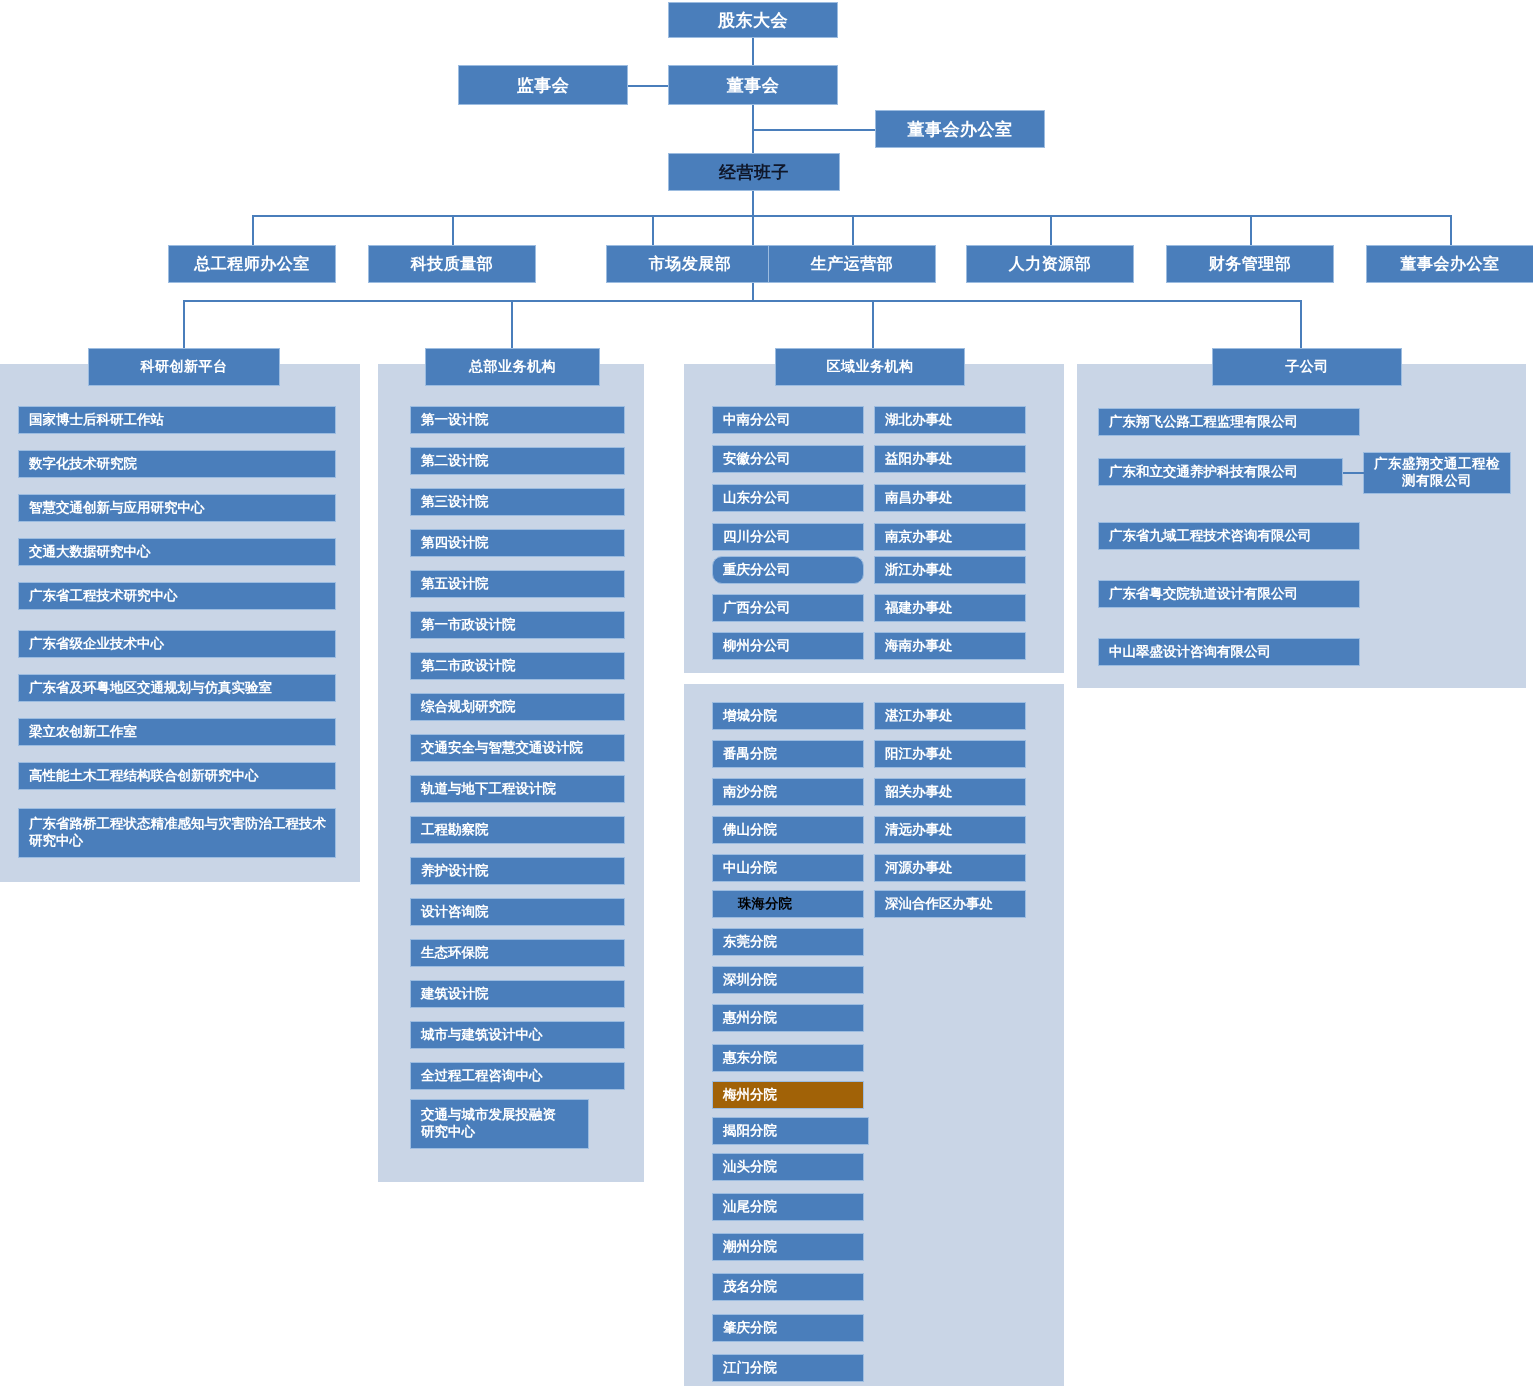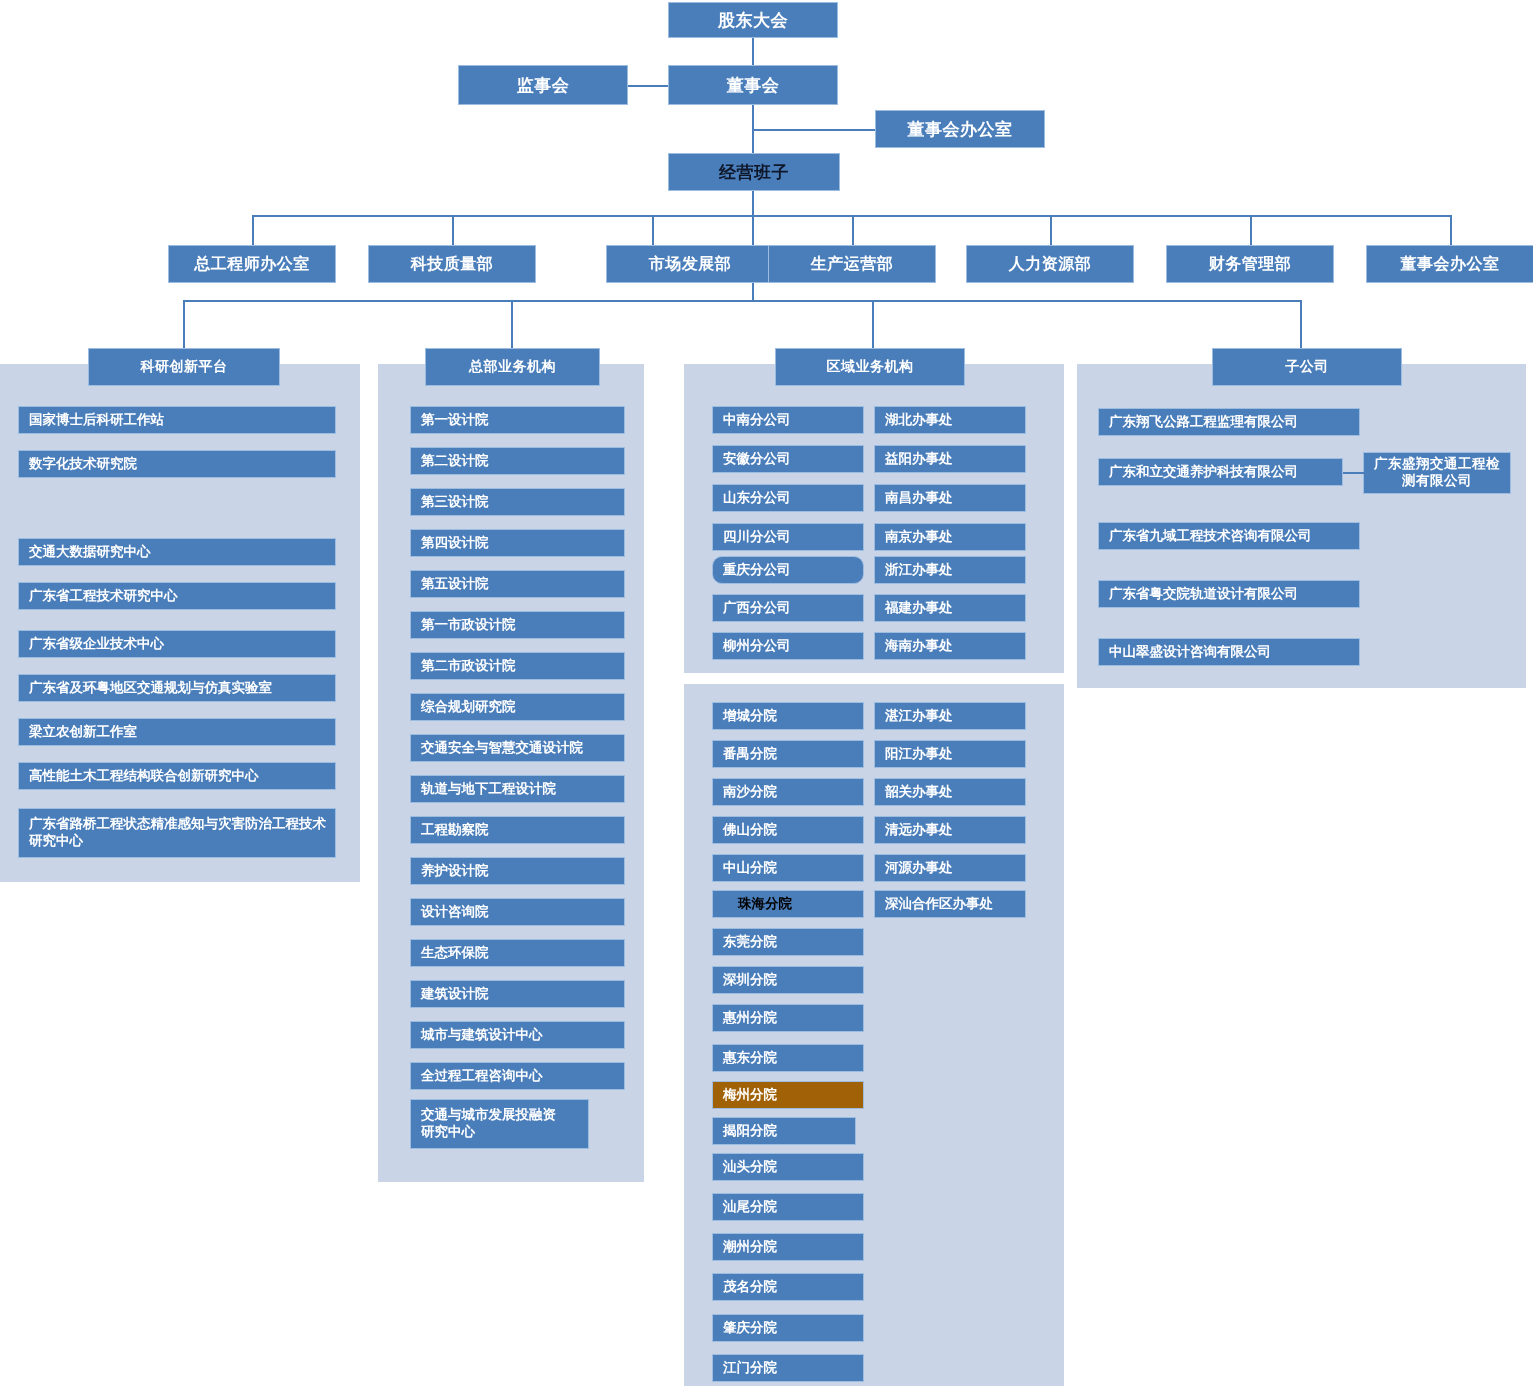--- a/index.html
+++ b/index.html
@@ -107,20 +107,21 @@
 
   <div class="panel" style="left: 1077px; top: 364px; width: 449px; height: 324px; background: rgb(201, 213, 230);"></div>
 
   <div class="node grouphead" style="left: 88px; top: 348px; width: 192px; height: 38px; background: rgb(74, 126, 187); border-color: rgb(156, 188, 224); color: rgb(255, 255, 255);">科研创新平台</div>
   <div class="node grouphead" style="left: 425px; top: 348px; width: 175px; height: 38px; background: rgb(74, 126, 187); border-color: rgb(156, 188, 224); color: rgb(255, 255, 255);">总部业务机构</div>
   <div class="node grouphead" style="left: 775px; top: 348px; width: 190px; height: 38px; background: rgb(74, 126, 187); border-color: rgb(156, 188, 224); color: rgb(255, 255, 255);">区域业务机构</div>
   <div class="node grouphead" style="left: 1212px; top: 348px; width: 190px; height: 38px; background: rgb(74, 126, 187); border-color: rgb(156, 188, 224); color: rgb(255, 255, 255);">子公司</div>
 
   <div class="node leaf" style="left: 18px; top: 406px; width: 318px; height: 28px; background: rgb(74, 126, 187); border-color: rgb(156, 188, 224); color: rgb(255, 255, 255);">国家博士后科研工作站</div>
   <div class="node leaf" style="left: 18px; top: 450px; width: 318px; height: 28px; background: rgb(74, 126, 187); border-color: rgb(156, 188, 224); color: rgb(255, 255, 255);">数字化技术研究院</div>
+  <div class="node leaf" style="left: 18px; top: 494px; width: 318px; height: 28px; background: rgb(74, 126, 187); border-color: rgb(156, 188, 224); color: rgb(255, 255, 255);">智慧交通创新与应用研究中心</div>
   <div class="node leaf" style="left: 18px; top: 538px; width: 318px; height: 28px; background: rgb(74, 126, 187); border-color: rgb(156, 188, 224); color: rgb(255, 255, 255);">交通大数据研究中心</div>
   <div class="node leaf" style="left: 18px; top: 582px; width: 318px; height: 28px; background: rgb(74, 126, 187); border-color: rgb(156, 188, 224); color: rgb(255, 255, 255);">广东省工程技术研究中心</div>
   <div class="node leaf" style="left: 18px; top: 630px; width: 318px; height: 28px; background: rgb(74, 126, 187); border-color: rgb(156, 188, 224); color: rgb(255, 255, 255);">广东省级企业技术中心</div>
   <div class="node leaf" style="left: 18px; top: 674px; width: 318px; height: 28px; background: rgb(74, 126, 187); border-color: rgb(156, 188, 224); color: rgb(255, 255, 255);">广东省及环粤地区交通规划与仿真实验室</div>
   <div class="node leaf" style="left: 18px; top: 718px; width: 318px; height: 28px; background: rgb(74, 126, 187); border-color: rgb(156, 188, 224); color: rgb(255, 255, 255);">梁立农创新工作室</div>
   <div class="node leaf" style="left: 18px; top: 762px; width: 318px; height: 28px; background: rgb(74, 126, 187); border-color: rgb(156, 188, 224); color: rgb(255, 255, 255);">高性能土木工程结构联合创新研究中心</div>
   <div class="node leaf two-line" style="left: 18px; top: 808px; width: 318px; height: 50px; padding-right: 8px; background: rgb(74, 126, 187); border-color: rgb(156, 188, 224); color: rgb(255, 255, 255);">广东省路桥工程状态精准感知与灾害防治工程技术研究中心</div>
 
   <div class="node leaf" style="left: 410px; top: 406px; width: 215px; height: 28px; background: rgb(74, 126, 187); border-color: rgb(156, 188, 224); color: rgb(255, 255, 255);">第一设计院</div>
   <div class="node leaf" style="left: 410px; top: 447px; width: 215px; height: 28px; background: rgb(74, 126, 187); border-color: rgb(156, 188, 224); color: rgb(255, 255, 255);">第二设计院</div>
@@ -161,21 +162,21 @@
   <div class="node leaf" style="left: 712px; top: 740px; width: 152px; height: 28px; background: rgb(74, 126, 187); border-color: rgb(156, 188, 224); color: rgb(255, 255, 255);">番禺分院</div>
   <div class="node leaf" style="left: 712px; top: 778px; width: 152px; height: 28px; background: rgb(74, 126, 187); border-color: rgb(156, 188, 224); color: rgb(255, 255, 255);">南沙分院</div>
   <div class="node leaf" style="left: 712px; top: 816px; width: 152px; height: 28px; background: rgb(74, 126, 187); border-color: rgb(156, 188, 224); color: rgb(255, 255, 255);">佛山分院</div>
   <div class="node leaf" style="left: 712px; top: 854px; width: 152px; height: 28px; background: rgb(74, 126, 187); border-color: rgb(156, 188, 224); color: rgb(255, 255, 255);">中山分院</div>
   <div class="node leaf" style="left: 712px; top: 890px; width: 152px; height: 28px; background: rgb(74, 126, 187); border-color: rgb(156, 188, 224); color: #000000; padding-left: 25px;">珠海分院</div>
   <div class="node leaf" style="left: 712px; top: 928px; width: 152px; height: 28px; background: rgb(74, 126, 187); border-color: rgb(156, 188, 224); color: rgb(255, 255, 255);">东莞分院</div>
   <div class="node leaf" style="left: 712px; top: 966px; width: 152px; height: 28px; background: rgb(74, 126, 187); border-color: rgb(156, 188, 224); color: rgb(255, 255, 255);">深圳分院</div>
   <div class="node leaf" style="left: 712px; top: 1004px; width: 152px; height: 28px; background: rgb(74, 126, 187); border-color: rgb(156, 188, 224); color: rgb(255, 255, 255);">惠州分院</div>
   <div class="node leaf" style="left: 712px; top: 1044px; width: 152px; height: 28px; background: rgb(74, 126, 187); border-color: rgb(156, 188, 224); color: rgb(255, 255, 255);">惠东分院</div>
   <div class="node leaf" style="left: 712px; top: 1081px; width: 152px; height: 28px; background: #a16207; border-color: rgb(156, 188, 224); color: rgb(255, 255, 255);">梅州分院</div>
-  <div class="node leaf" style="left: 712px; top: 1117px; width: 144px; height: 28px; background: rgb(74, 126, 187); border-color: rgb(156, 188, 224); color: rgb(255, 255, 255);">揭阳分院</div>
+  <div class="node leaf" style="left: 712px; top: 1117px; width: 157px; height: 28px; background: rgb(74, 126, 187); border-color: rgb(156, 188, 224); color: rgb(255, 255, 255);">揭阳分院</div>
   <div class="node leaf" style="left: 712px; top: 1153px; width: 152px; height: 28px; background: rgb(74, 126, 187); border-color: rgb(156, 188, 224); color: rgb(255, 255, 255);">汕头分院</div>
   <div class="node leaf" style="left: 712px; top: 1193px; width: 152px; height: 28px; background: rgb(74, 126, 187); border-color: rgb(156, 188, 224); color: rgb(255, 255, 255);">汕尾分院</div>
   <div class="node leaf" style="left: 712px; top: 1233px; width: 152px; height: 28px; background: rgb(74, 126, 187); border-color: rgb(156, 188, 224); color: rgb(255, 255, 255);">潮州分院</div>
   <div class="node leaf" style="left: 712px; top: 1273px; width: 152px; height: 28px; background: rgb(74, 126, 187); border-color: rgb(156, 188, 224); color: rgb(255, 255, 255);">茂名分院</div>
   <div class="node leaf" style="left: 712px; top: 1314px; width: 152px; height: 28px; background: rgb(74, 126, 187); border-color: rgb(156, 188, 224); color: rgb(255, 255, 255);">肇庆分院</div>
   <div class="node leaf" style="left: 712px; top: 1354px; width: 152px; height: 28px; background: rgb(74, 126, 187); border-color: rgb(156, 188, 224); color: rgb(255, 255, 255);">江门分院</div>
 
   <div class="node leaf" style="left: 874px; top: 702px; width: 152px; height: 28px; background: rgb(74, 126, 187); border-color: rgb(156, 188, 224); color: rgb(255, 255, 255);">湛江办事处</div>
   <div class="node leaf" style="left: 874px; top: 740px; width: 152px; height: 28px; background: rgb(74, 126, 187); border-color: rgb(156, 188, 224); color: rgb(255, 255, 255);">阳江办事处</div>
   <div class="node leaf" style="left: 874px; top: 778px; width: 152px; height: 28px; background: rgb(74, 126, 187); border-color: rgb(156, 188, 224); color: rgb(255, 255, 255);">韶关办事处</div>

